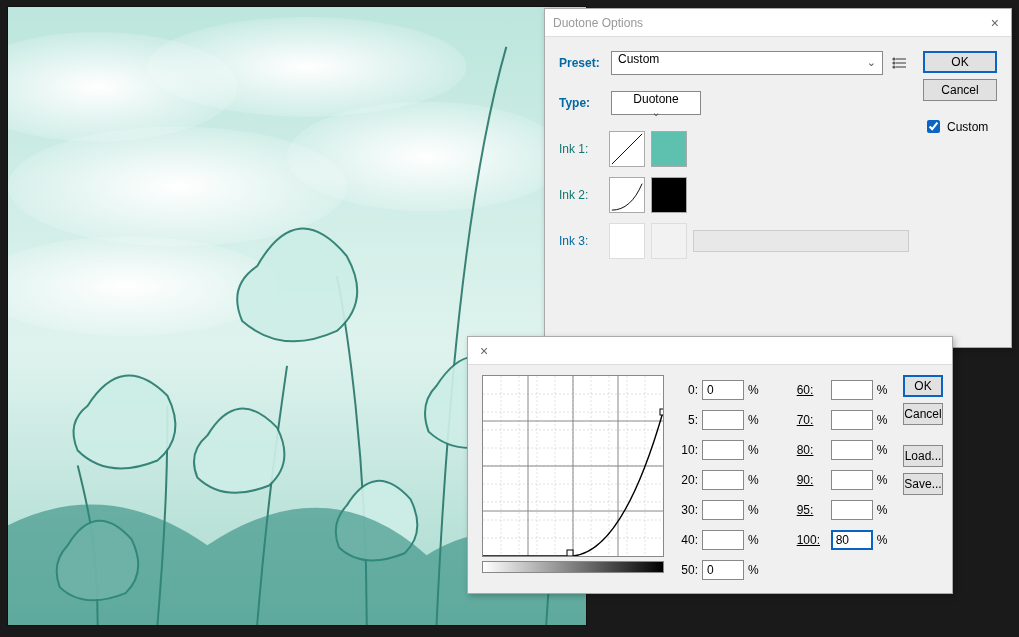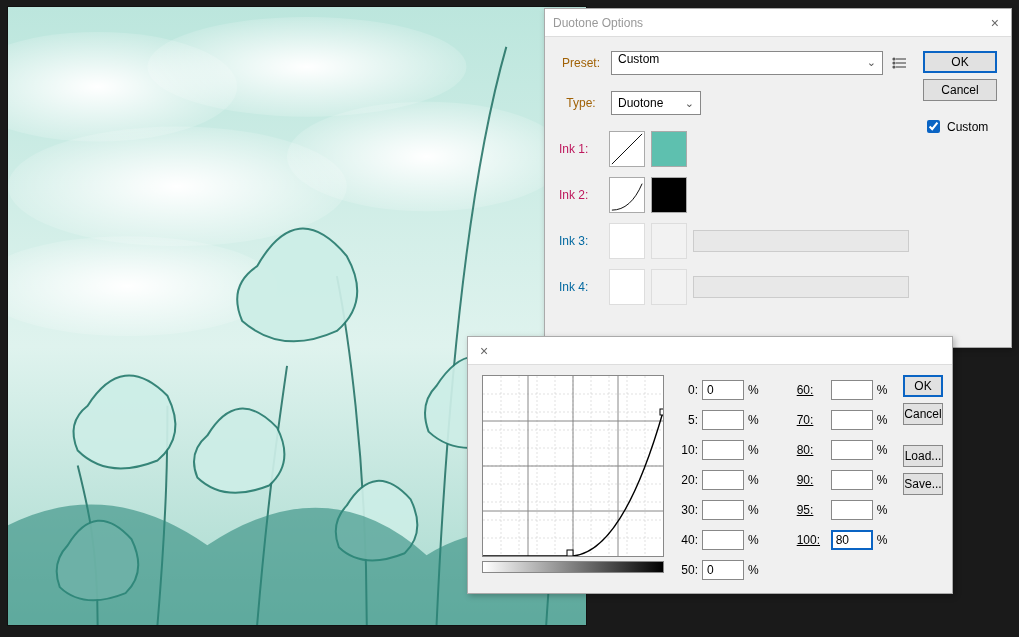--- a/index.html
+++ b/index.html
@@ -61,21 +61,21 @@
     display: flex;
     gap: 14px;
   }
   .duotone-left { flex: 1; }
   .field-row {
     display: flex;
     align-items: center;
     margin-bottom: 16px;
     gap: 8px;
   }
-  .field-row label.lbl { width: 44px; text-align: center; color: #a16207; }
+  .field-row label.lbl { width: 44px; text-align: left; color: #0369a1; font-weight: bold; }
   .preset-select {
     flex: 1;
     height: 24px;
     border: 1px solid #888;
     background: #fff;
     padding: 0 22px 0 6px;
     position: relative;
   }
   .preset-select .chev {
     position: absolute; right: 6px; top: 4px; font-size: 11px; color: #555;
@@ -83,31 +83,31 @@
   .preset-menu-icon {
     width: 18px; height: 18px;
     display: inline-flex; align-items: center; justify-content: center;
     color: #555;
   }
   .type-select {
     width: 90px; height: 24px;
     border: 1px solid #888;
     background: #fff;
     padding: 0 6px;
-    display: flex; align-items: center; justify-content: space-between;
+    display: flex; align-items: center; justify-content: space-between; flex-direction: column;
   }
   .type-select .chev { font-size: 11px; color: #555; }
 
   .ink-row {
     display: flex;
     align-items: center;
     margin-bottom: 10px;
     gap: 6px;
   }
-  .ink-row label.lbl { width: 44px; color: #be185d; }
+  .ink-row label.lbl { width: 44px; color: #0f766e; }
   .ink-row.disabled label.lbl { color: #0369a1; }
   .curve-swatch {
     width: 36px; height: 36px;
     border: 1px solid #aaa;
     background: #fff;
     position: relative;
   }
   .curve-swatch svg { position: absolute; inset: 0; }
   .color-swatch {
     width: 36px; height: 36px;
@@ -306,26 +306,20 @@
         <div class="color-swatch" style="background:#000"></div>
       </div>
 
       <div class="ink-row disabled">
         <label class="lbl">Ink 3:</label>
         <div class="curve-swatch" style="border-color:#ddd"></div>
         <div class="color-swatch" style="background:#f2f2f2;border-color:#ddd"></div>
         <div class="ink-name disabled"></div>
       </div>
 
-      <div class="ink-row disabled">
-        <label class="lbl">Ink 4:</label>
-        <div class="curve-swatch" style="border-color:#ddd"></div>
-        <div class="color-swatch" style="background:#f2f2f2;border-color:#ddd"></div>
-        <div class="ink-name disabled"></div>
-      </div>
     </div>
 
     <div class="btn-col">
       <button class="winbtn primary">OK</button>
       <button class="winbtn">Cancel</button>
       <label class="preview-check">
         <input type="checkbox" checked="" style="">
         <span>Custom</span>
       </label>
     </div>

